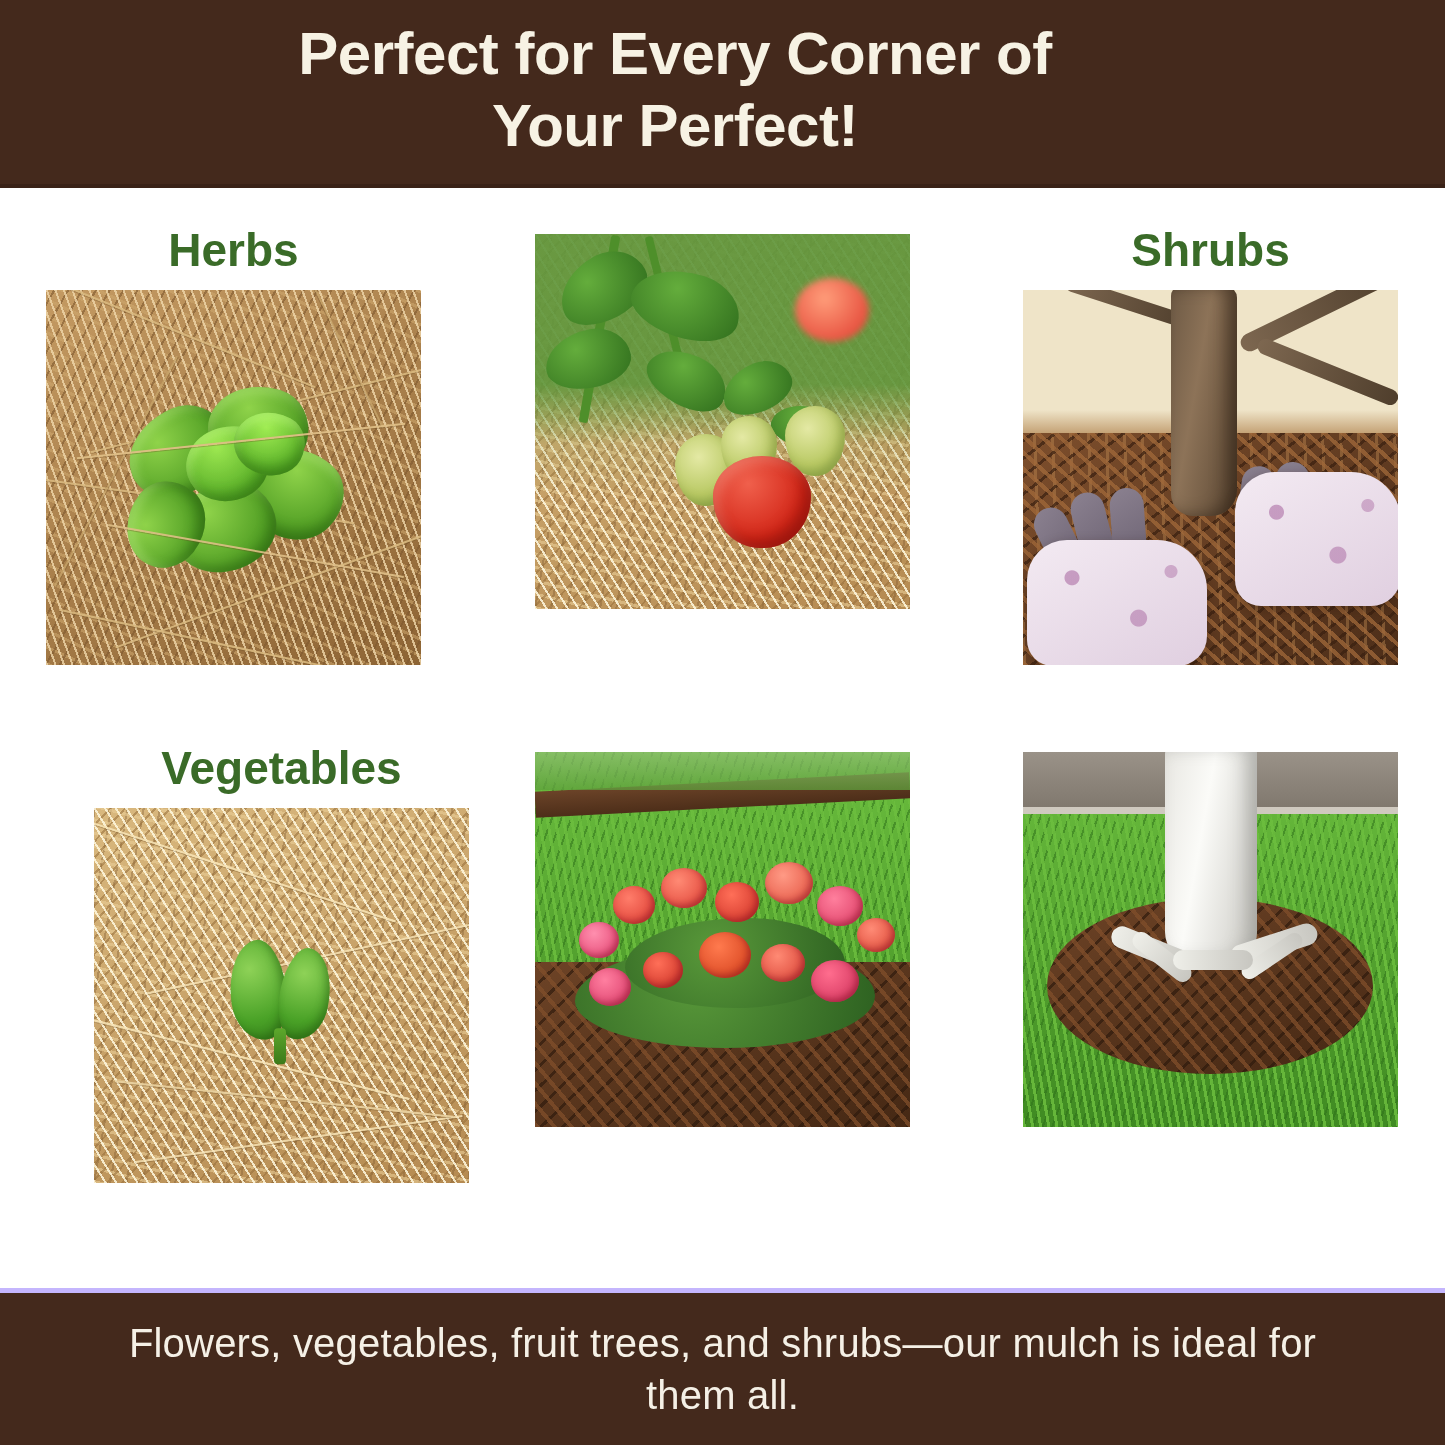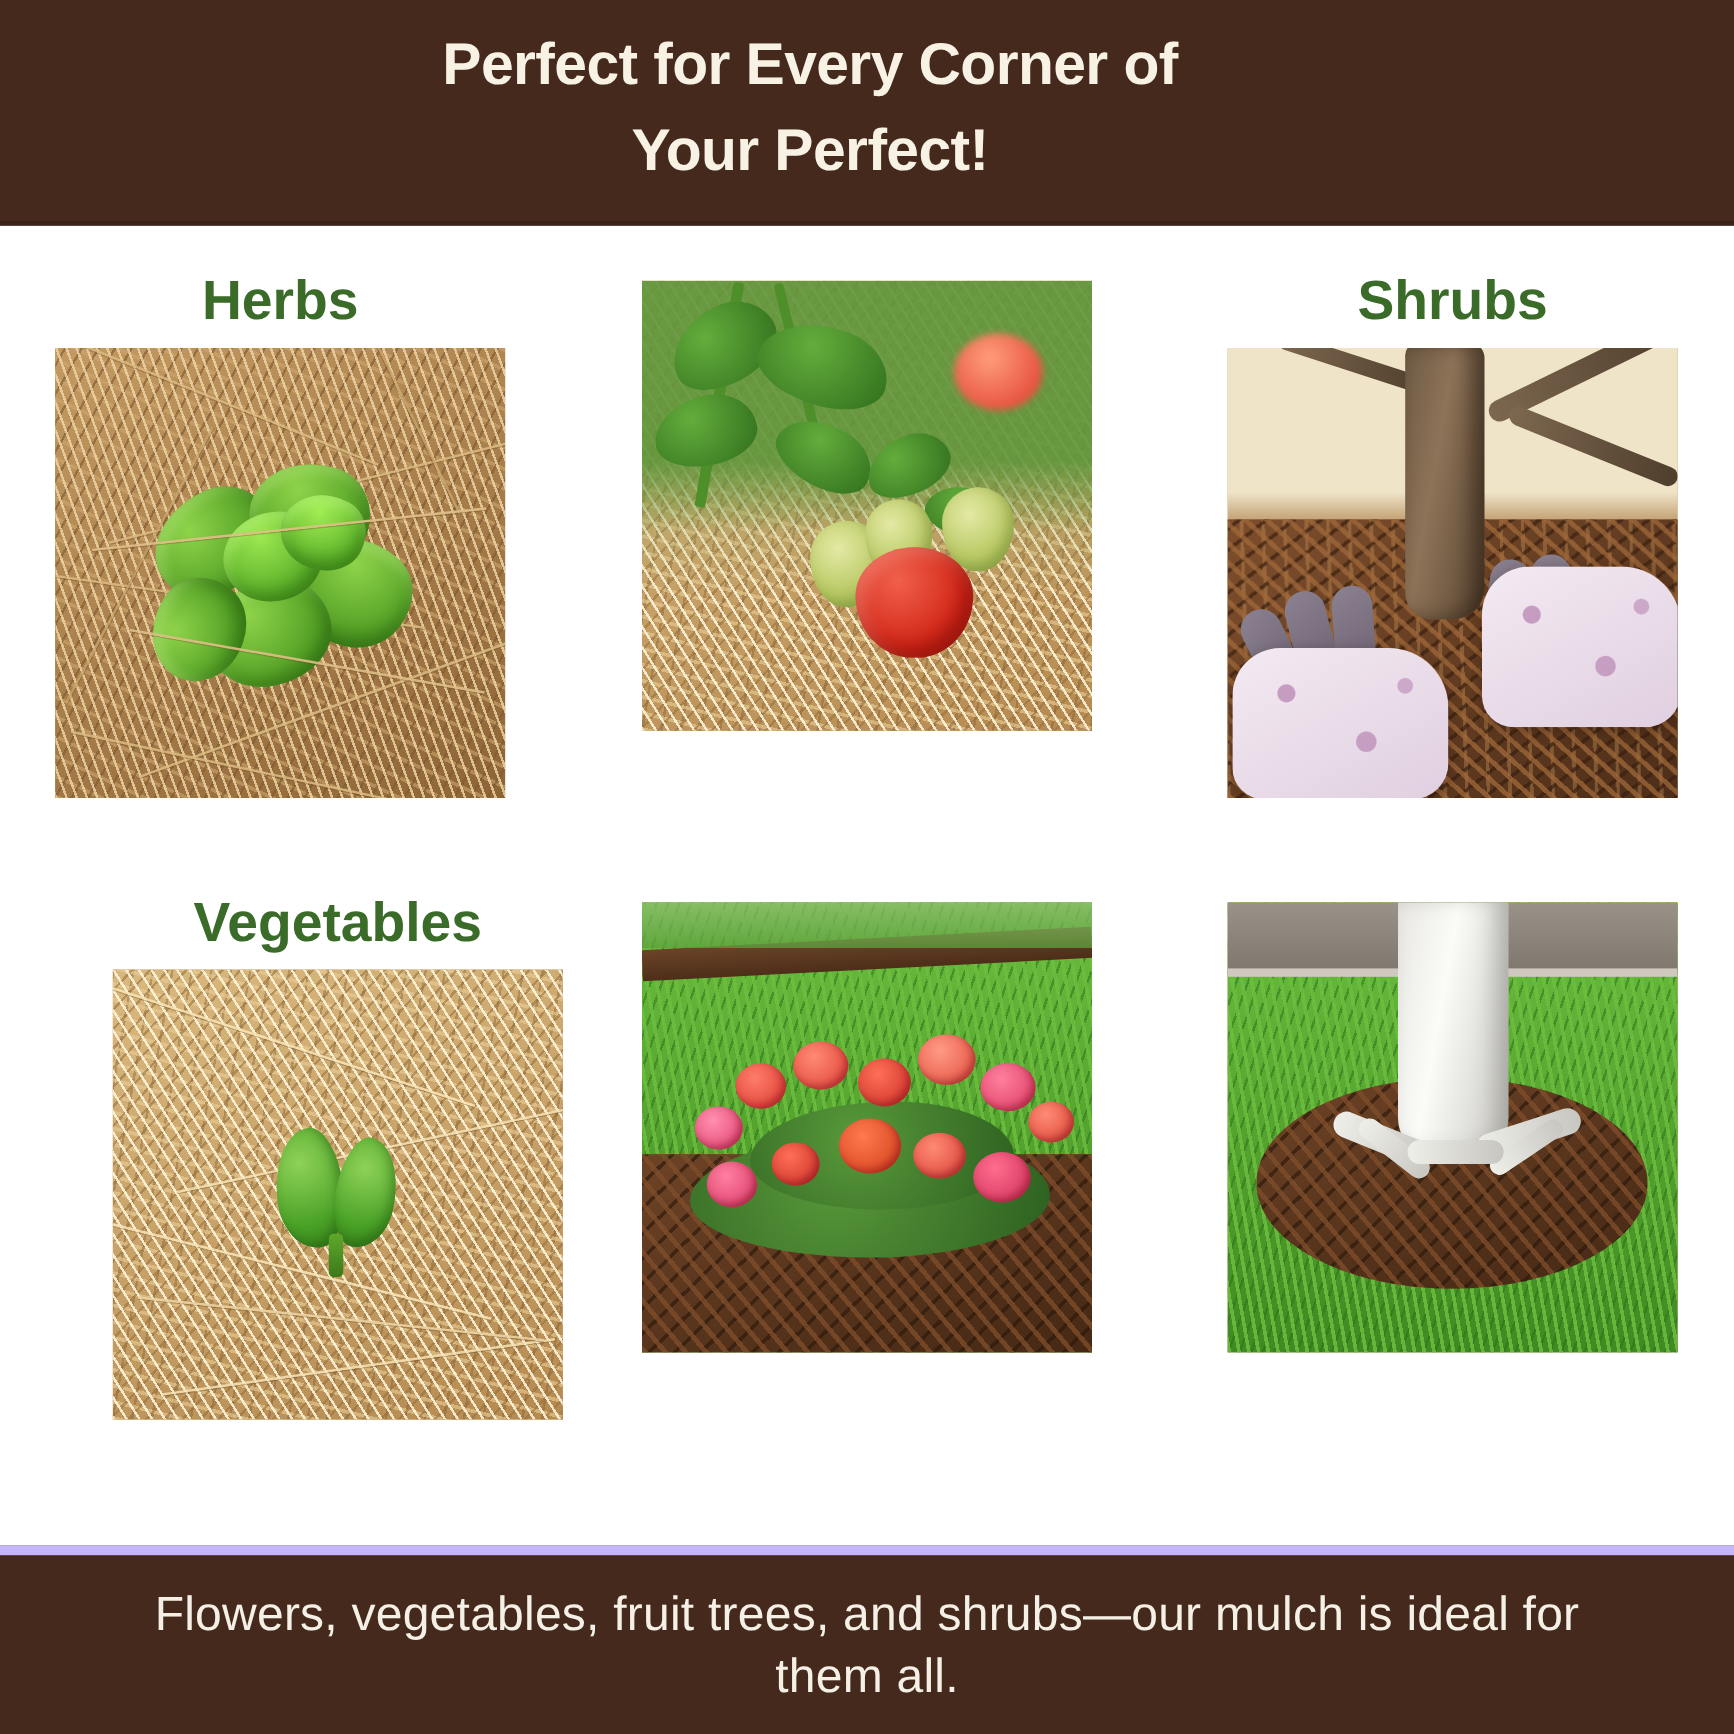--- a/index.html
+++ b/index.html
@@ -27,21 +27,21 @@
   }
   .headline {
     position: absolute;
     left: 110px;
     top: 18px;
     width: 1130px;
     text-align: center;
     color: #F7F2E4;
     font-family: "Liberation Sans", sans-serif;
     font-weight: 700;
-    font-size: 49px;
+    font-size: 60px;
     line-height: 72px;
     letter-spacing: -0.5px;
   }
   .headline .ln { display: block; }
 
   .logo {
     position: absolute;
     right: 18px;
     top: 22px;
     width: 192px;
@@ -255,21 +255,21 @@
   }
 
   
   .footer {
     position: absolute;
     left: 0;
     top: 1288px;
     width: 1445px;
     height: 157px;
     background: #44291C;
-    border-top: 8px solid #c4b5fd;
+    border-top: 5px solid #c4b5fd;
     box-sizing: border-box;
     display: flex;
     align-items: center;
     justify-content: center;
   }
   .footer-text {
     width: 1280px;
     text-align: center;
     color: #F5F0E6;
     font-family: "Liberation Sans", sans-serif;

